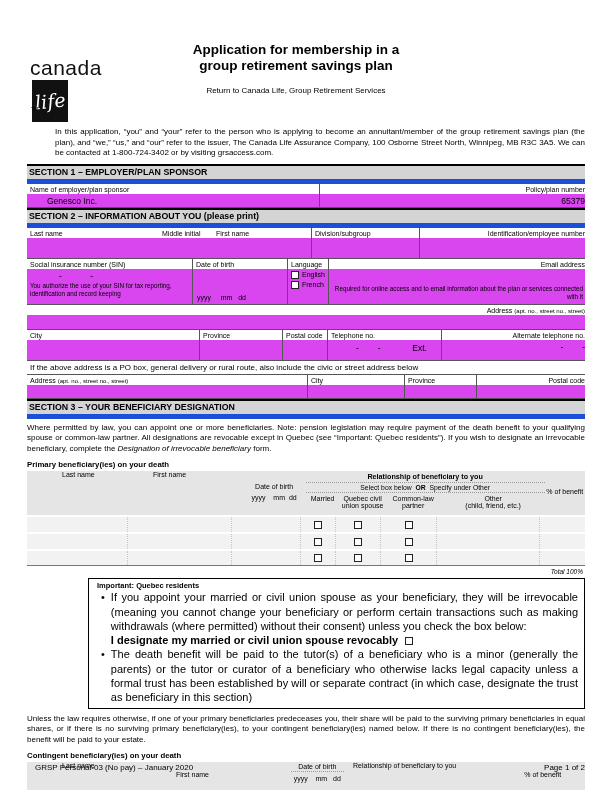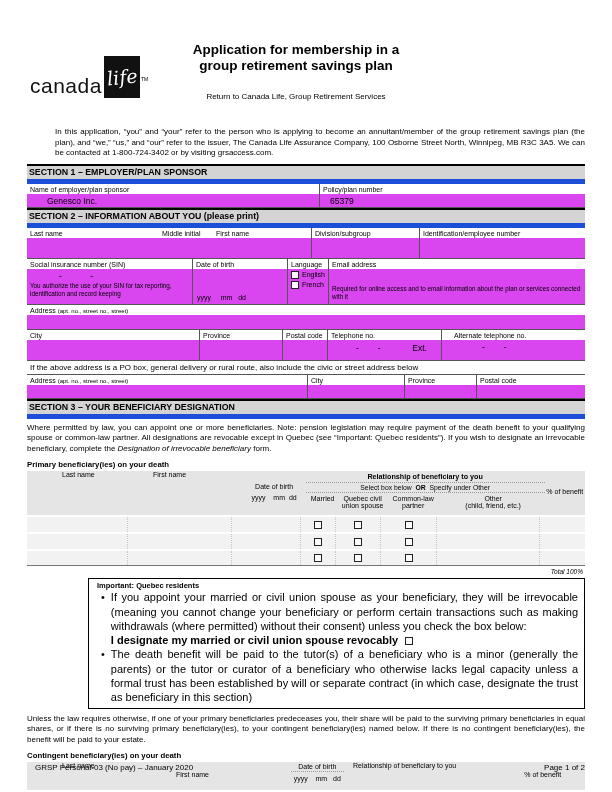--- a/index.html
+++ b/index.html
@@ -7,43 +7,43 @@
   .page {
     position:relative; width:612px; height:792px; margin:0 auto;
     background:#fff; color:#000;
     font-family:"Liberation Sans", sans-serif;
     overflow:hidden;
   }
   .content { position:absolute; left:27px; top:0; width:558px; }
 
   
   .hdr { position:relative; height:72px; margin-top:42px; }
-  .logo { position:absolute; left:3px; top:14px; display:flex; align-items:flex-end; }
+  .logo { position:absolute; left:3px; top:14px; display:flex; align-items:flex-start;flex-direction:column; }
   .logo-word { font-size:21px; color:#111; letter-spacing:0.5px; }
   .logo-box { display:inline-flex; align-items:center; justify-content:center;
               width:36px; height:42px; background:#111; margin-left:2px; }
   .logo-script { font-family:"DejaVu Serif", serif; font-style:italic; color:#fff;
                  font-size:19px; transform:rotate(-6deg); }
   .logo-tm { font-size:5px; vertical-align:top; position:relative; top:-16px; left:1px; }
   .titles { text-align:center; padding-right:20px; }
   .title { font-size:13.5px; font-weight:bold; line-height:1.2; }
-  .subtitle { font-size:8px; margin-top:18px; }
+  .subtitle { font-size:8px; margin-top:12px; }
 
   
   .para { font-size:8px; line-height:1.32; text-align:justify; }
   .intro { margin-top:13px;margin-left:28px; }
 
   .secbar { margin-top:5px; background:#d4d4d4; border-top:2.5px solid #000;
             border-bottom:5px solid #1d4ed8; font-size:8.8px; font-weight:bold;
             padding:1.5px 2px 1.5px 2px; }
 
   
   .frow { display:flex; border-bottom:1px solid #555; }
   .fcell { border-right:1px solid #555; display:flex; flex-direction:column; }
-  .fcell:last-child { border-right:none; }
+  .fcell:last-child { border-right:none;text-align:right; }
   .flabel { font-size:7px; padding:2px 0 1px 3px; white-space:nowrap; }
   .flabel .sub { font-size:6px; }
   .fbody { background:#d946ef; flex:1; font-size:8.5px; position:relative; }
   .fvalue { padding:2px 0 1px 20px; font-size:8.5px; }
   .note { font-size:6.3px; line-height:1.25; padding:1px 2px 1px 3px; }
   .dashline { font-size:8.5px; padding-top:2px; }
   .fmt { font-size:7px; }
 
   .cb { display:inline-block; width:8px; height:8px; background:#fff;
         border:1px solid #222; vertical-align:-1px; }

